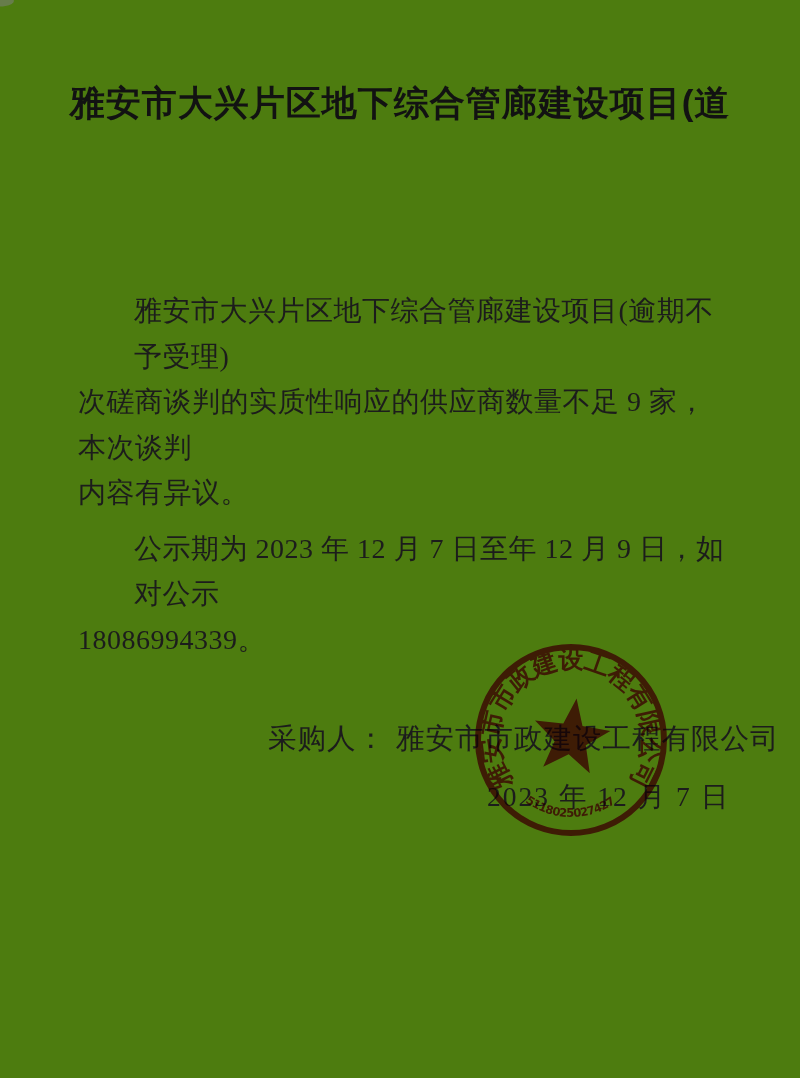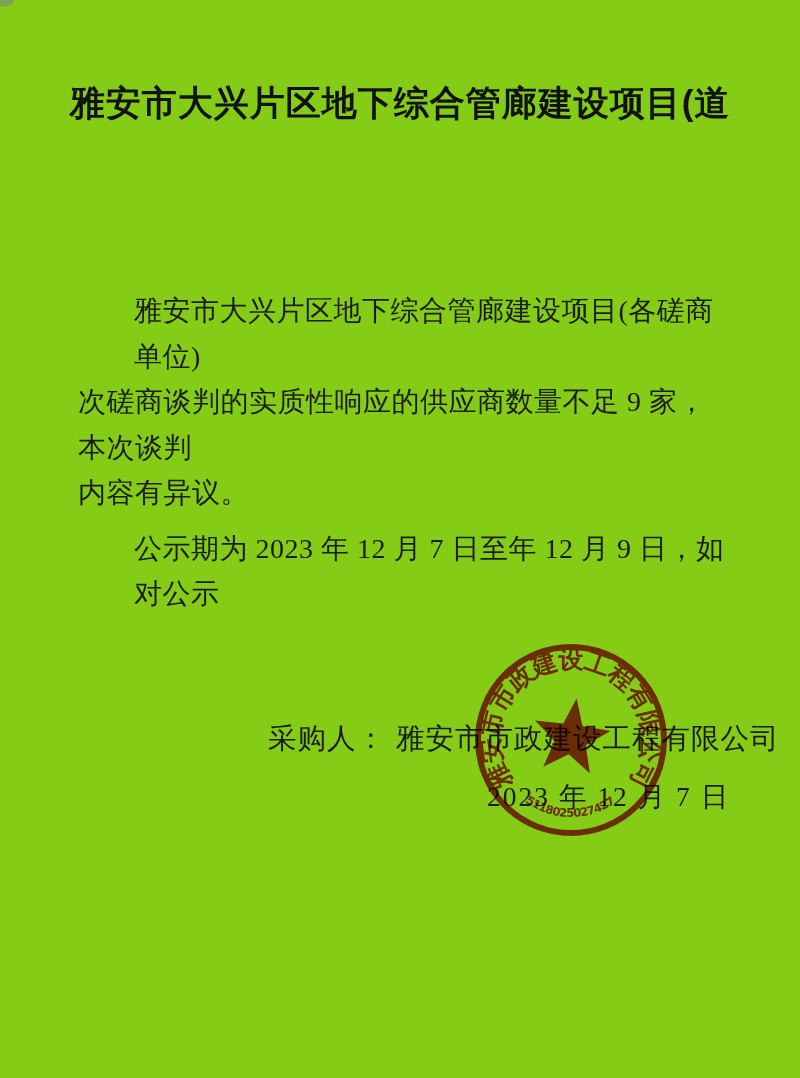--- a/index.html
+++ b/index.html
@@ -1,20 +1,20 @@
 <!DOCTYPE html>
 <html><head>
 <meta charset="utf-8">
 <style>
   html,body { margin:0; padding:0; background:#e9e9e9; }
   .page {
     position:relative;
     width:800px; height:1078px;
     margin:0 auto;
-    background:#84cc16;
+    background:#4d7c0f;
     overflow:hidden;
     font-family:"Liberation Serif","DejaVu Serif",serif;
     color:#1c1c1c;
   }
   .scan-smudge {
     position:absolute; left:-4px; top:-2px;
     width:18px; height:8px;
     background:#7d7d7d; opacity:.55;
     border-radius:40% 60% 60% 40%;
     transform:rotate(-8deg);
@@ -72,26 +72,27 @@
 <div class="page">
 
   <div class="scan-smudge"></div>
 
   <div class="doc-title">
     <div>雅安市大兴片区地下综合管廊建设项目(道</div>
   </div>
 
   <div class="doc-body">
     <div class="para para1">
-      <div class="indent">雅安市大兴片区地下综合管廊建设项目(各磋商单位)</div>
+      <div class="indent">雅安市大兴片区地下综合管廊建设项目(逾期不予受理)</div>
       <div>次磋商谈判的实质性响应的供应商数量不足 9 家，本次谈判</div>
       <div>内容有异议。</div>
     </div>
     <div class="para para2">
       <div class="indent">公示期为 2023 年 12 月 7 日至年 12 月 9 日，如对公示</div>
+      <div>18086994339。</div>
     </div>
   </div>
 
   <div class="sig-line">
     <span>采购人：</span><span class="sig-name">雅安市市政建设工程有限公司</span>
   </div>
 
   <div class="date-line">2023 年 12 月 7 日</div>
 
   <div class="seal">

